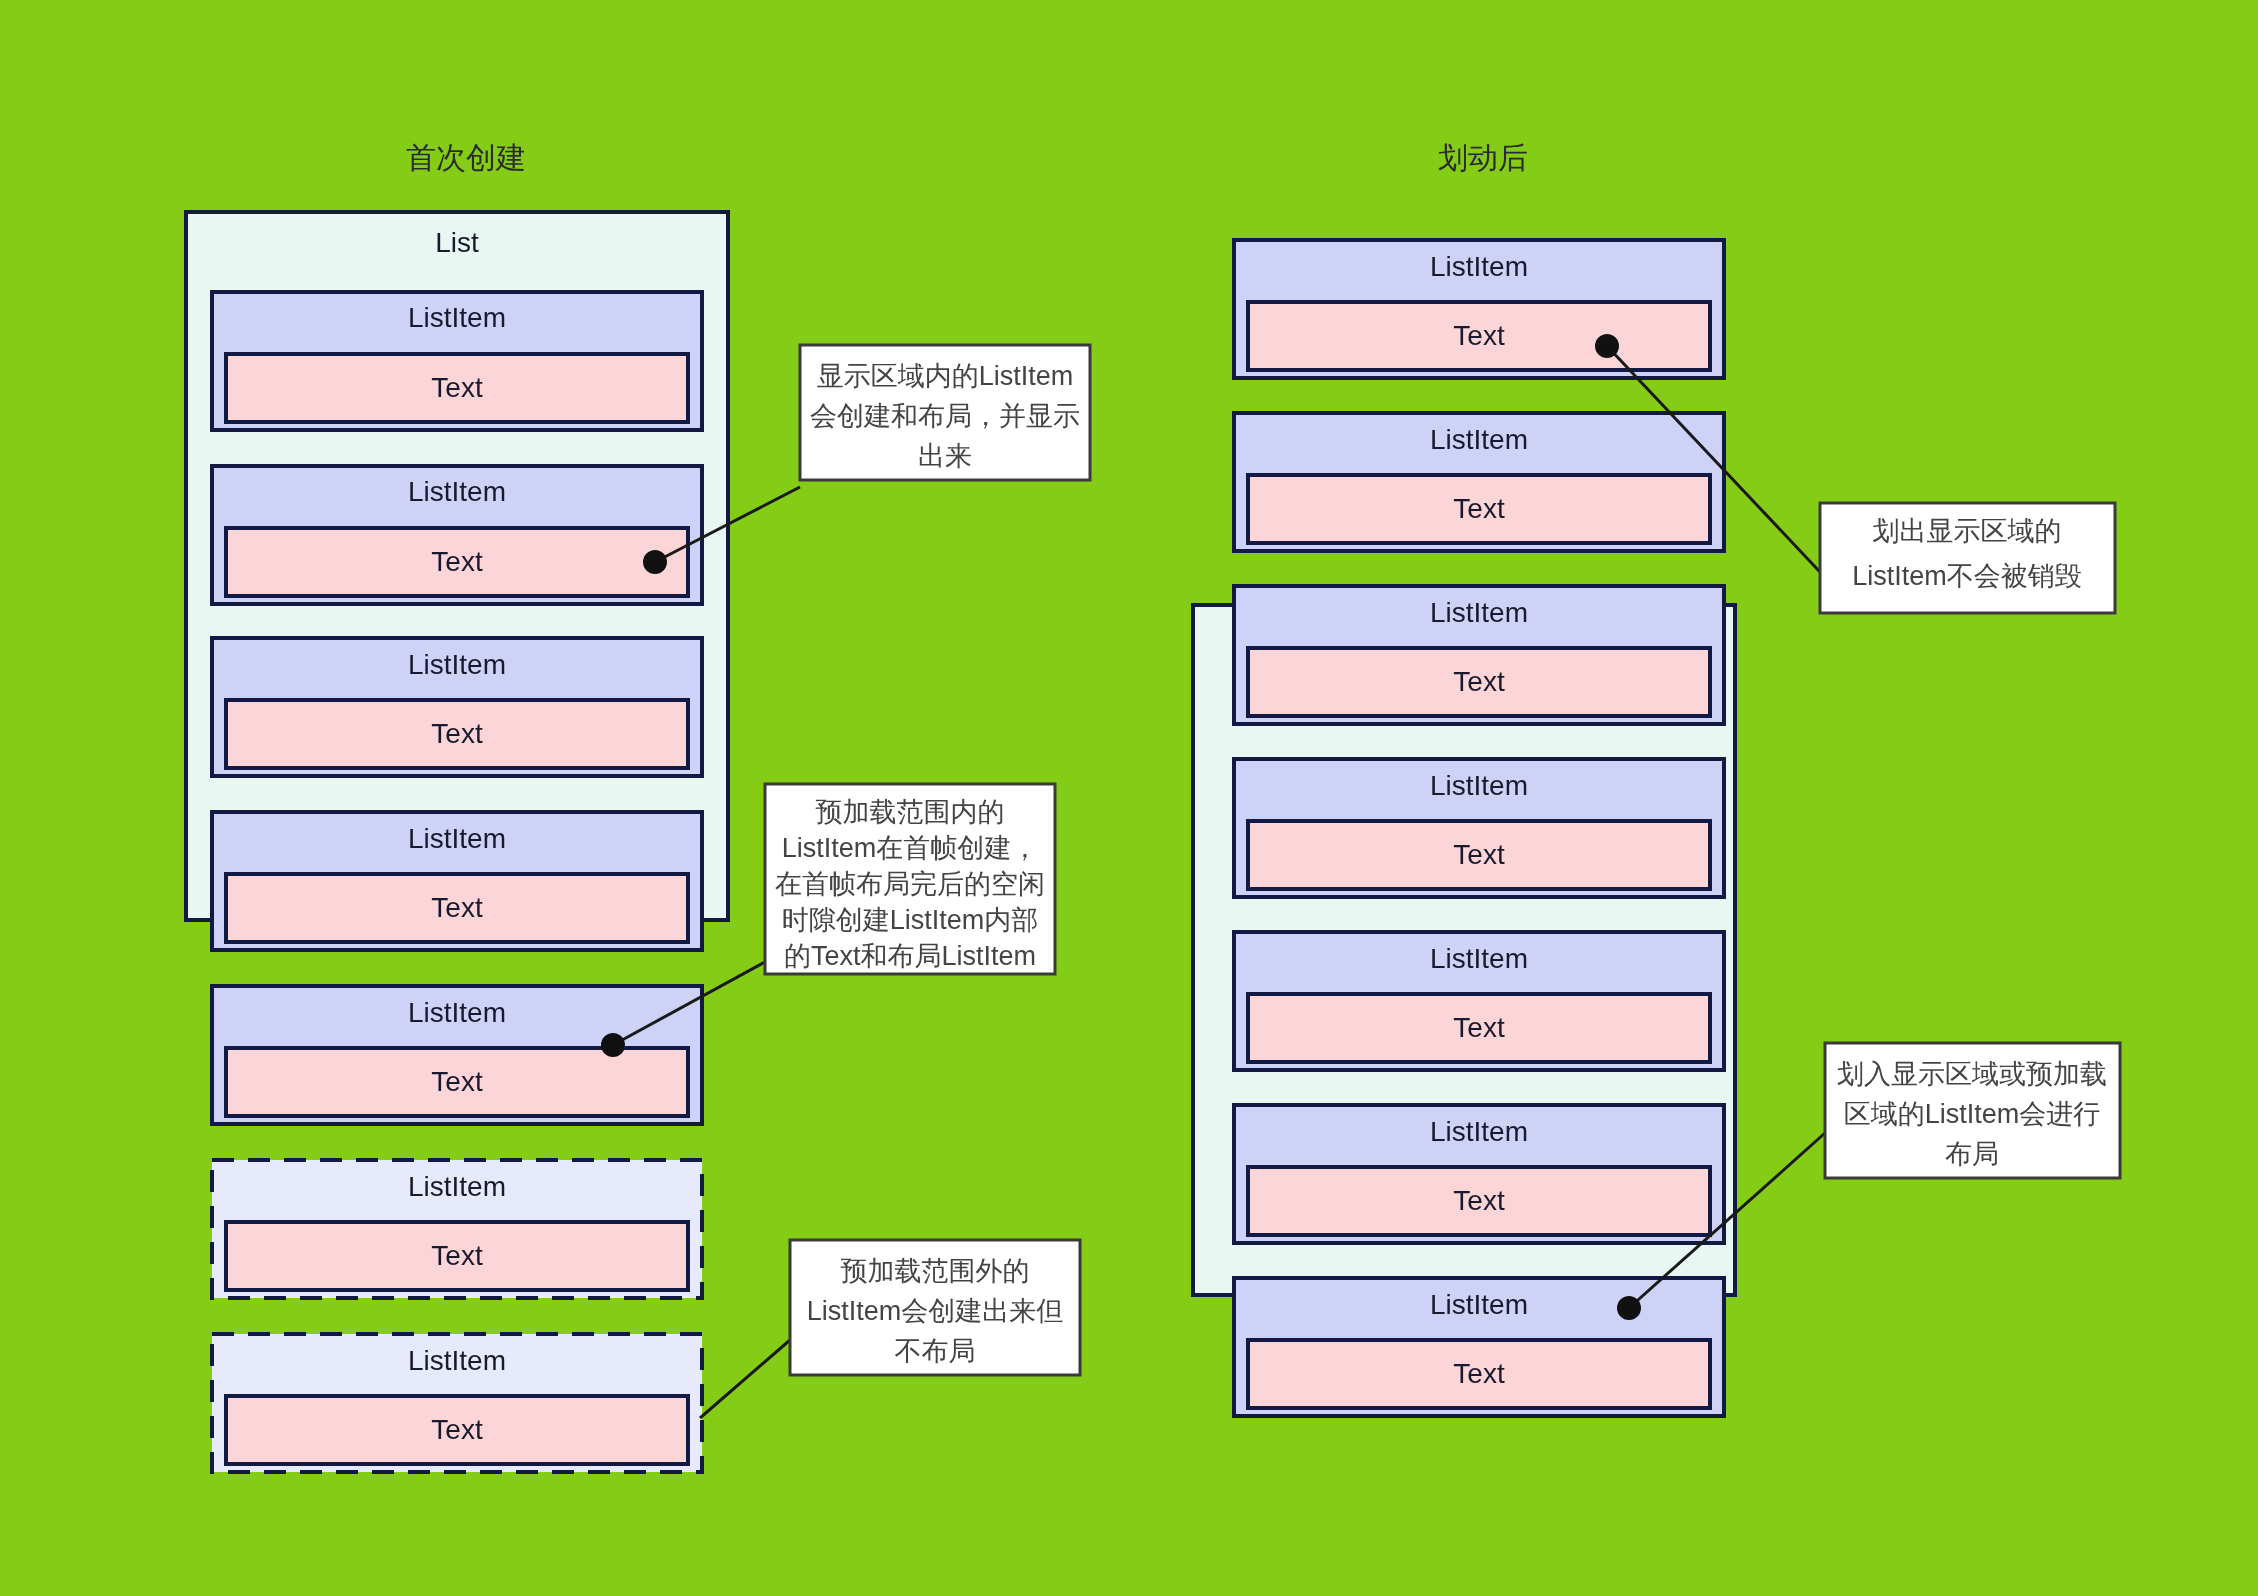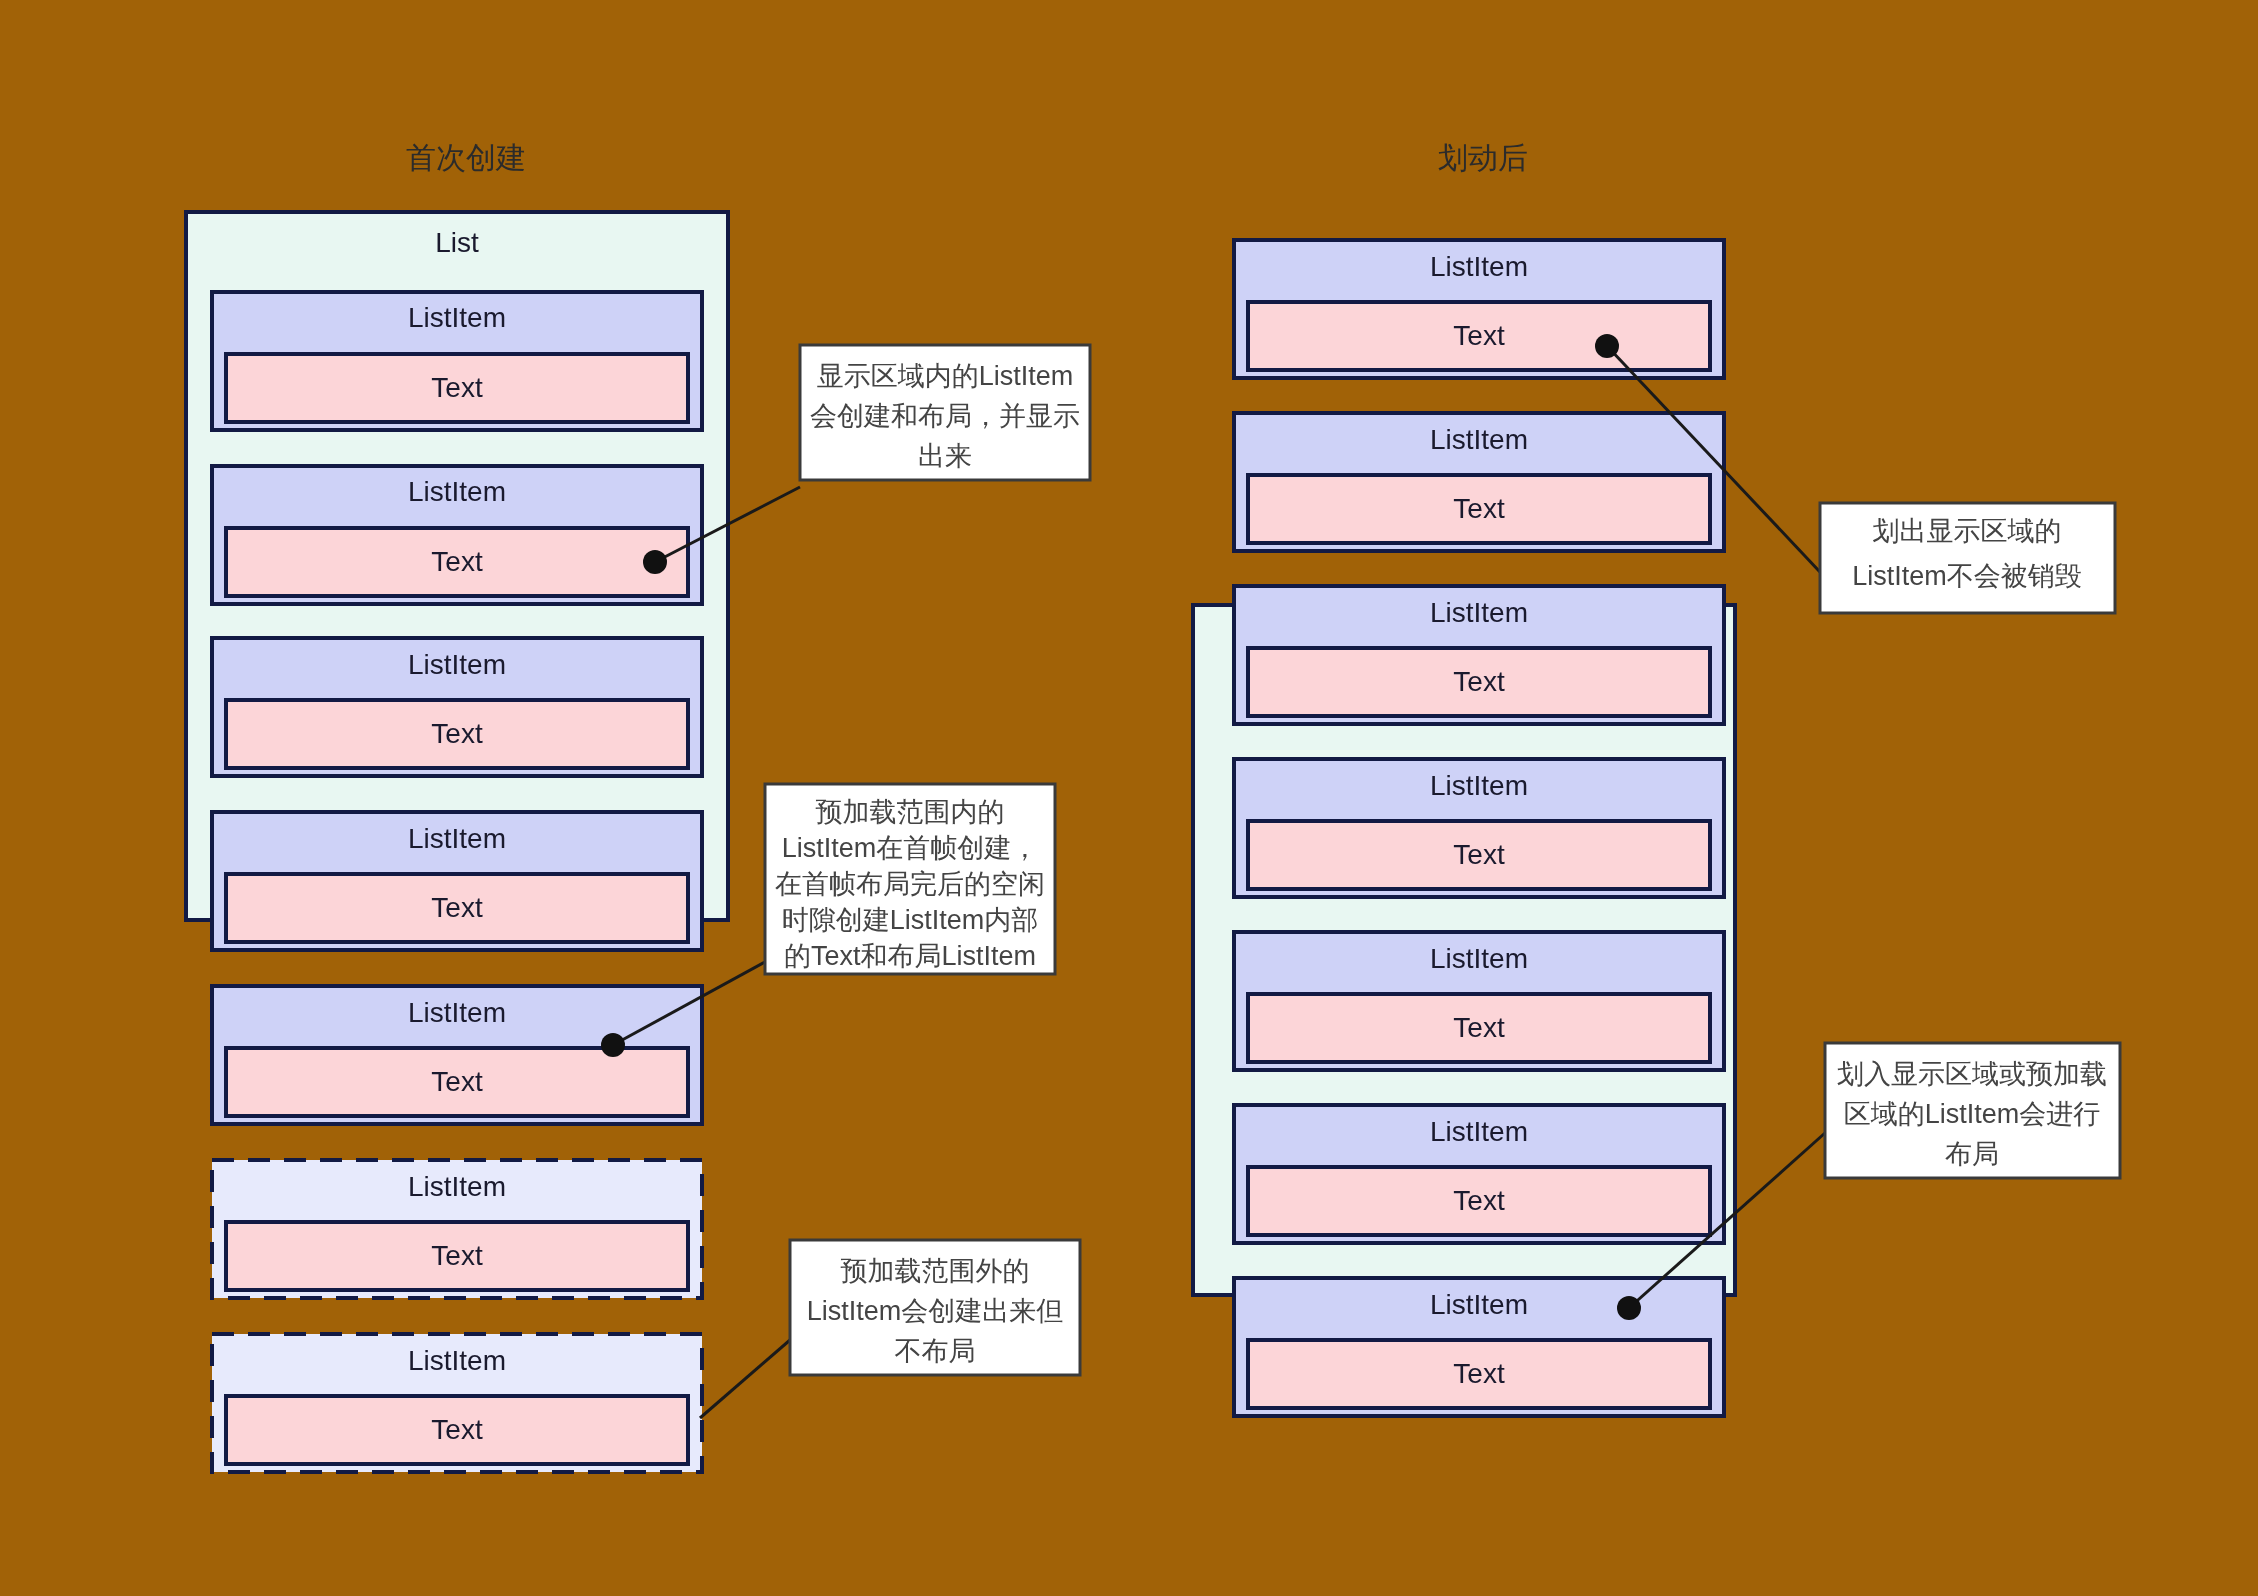--- a/index.html
+++ b/index.html
@@ -1,17 +1,17 @@
 <!DOCTYPE html>
 <html><head>
 <meta charset="utf-8">
 <style>
   html,body{margin:0;padding:0;background:#ffffff;}
   body{width:2258px;height:1596px;font-family:"Liberation Sans","DejaVu Sans",sans-serif;overflow:hidden;}
-  #stage{position:relative;width:2258px;height:1596px;background:#a16207;}
+  #stage{position:relative;width:2258px;height:1596px;background:#84cc16;}
   svg{display:block;}
   .col-title{font-size:30px;fill:#2b2b2b;text-anchor:middle;dominant-baseline:middle;}
   .box-label{font-size:28px;fill:#1a1a2e;text-anchor:middle;dominant-baseline:middle;}
   .note-text{font-size:27px;fill:#444444;text-anchor:middle;dominant-baseline:middle;}
 </style>
 </head>
 <body>
 
 <div id="stage">
 <svg width="2258" height="1596" viewBox="0 0 2258 1596" xmlns="http://www.w3.org/2000/svg">

